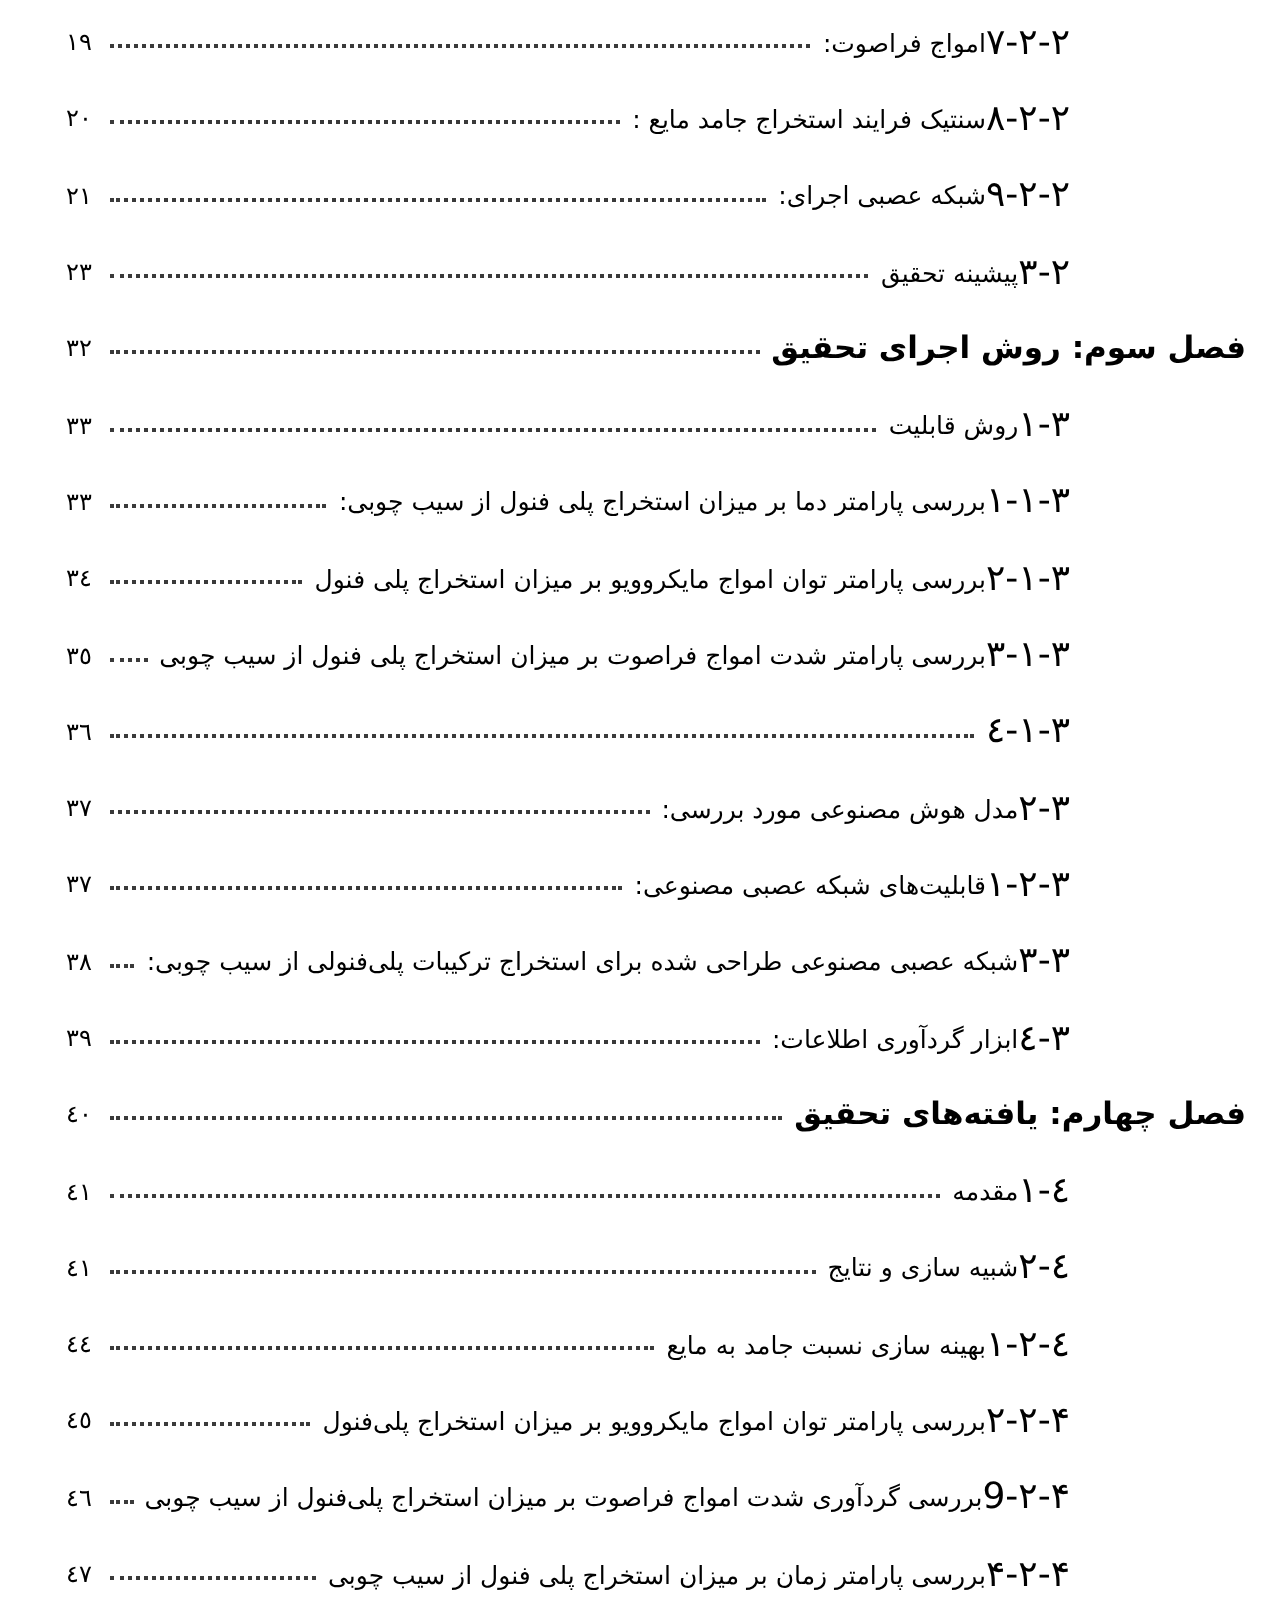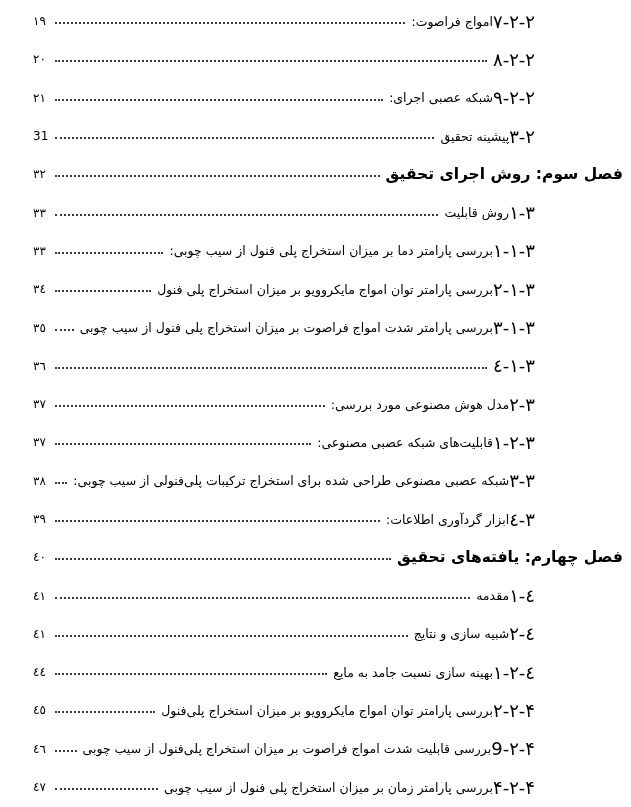--- a/index.html
+++ b/index.html
@@ -67,34 +67,35 @@
 <div class="page">
   <div class="toc">
       <div class="row sub">
     <span class="num">٢-٢-٧</span>
     <span class="ttl">امواج فراصوت:</span>
     <span class="dots"></span>
     <span class="pg">١٩</span>
   </div>
       <div class="row sub">
     <span class="num">٢-٢-٨</span>
+    <span class="ttl">سنتیک فرایند استخراج جامد مایع :</span>
     <span class="dots"></span>
     <span class="pg">٢٠</span>
   </div>
       <div class="row sub">
     <span class="num">٢-٢-٩</span>
     <span class="ttl">شبکه عصبی اجرای:</span>
     <span class="dots"></span>
     <span class="pg">٢١</span>
   </div>
       <div class="row sub">
     <span class="num">٢-٣</span>
     <span class="ttl">پیشینه تحقیق</span>
     <span class="dots"></span>
-    <span class="pg">31</span>
+    <span class="pg">٢٣</span>
   </div>
       <div class="row chapter">
 
     <span class="ttl">فصل سوم: روش اجرای تحقیق</span>
     <span class="dots"></span>
     <span class="pg">٣٢</span>
   </div>
       <div class="row sub">
     <span class="num">٣-١</span>
     <span class="ttl">روش قابلیت</span>
@@ -173,21 +174,21 @@
     <span class="pg">٤٤</span>
   </div>
       <div class="row sub">
     <span class="num">۴-٢-٢</span>
     <span class="ttl">بررسی پارامتر توان امواج مایکروویو بر میزان استخراج پلی‌فنول</span>
     <span class="dots"></span>
     <span class="pg">٤٥</span>
   </div>
       <div class="row sub">
     <span class="num">۴-٢-9</span>
-    <span class="ttl">بررسی قابلیت شدت امواج فراصوت بر میزان استخراج پلی‌فنول از سیب چوبی</span>
+    <span class="ttl">بررسی گردآوری شدت امواج فراصوت بر میزان استخراج پلی‌فنول از سیب چوبی</span>
     <span class="dots"></span>
     <span class="pg">٤٦</span>
   </div>
       <div class="row sub">
     <span class="num">۴-٢-۴</span>
     <span class="ttl">بررسی پارامتر زمان بر میزان استخراج پلی فنول از سیب چوبی</span>
     <span class="dots"></span>
     <span class="pg">٤٧</span>
   </div>
     </div>

